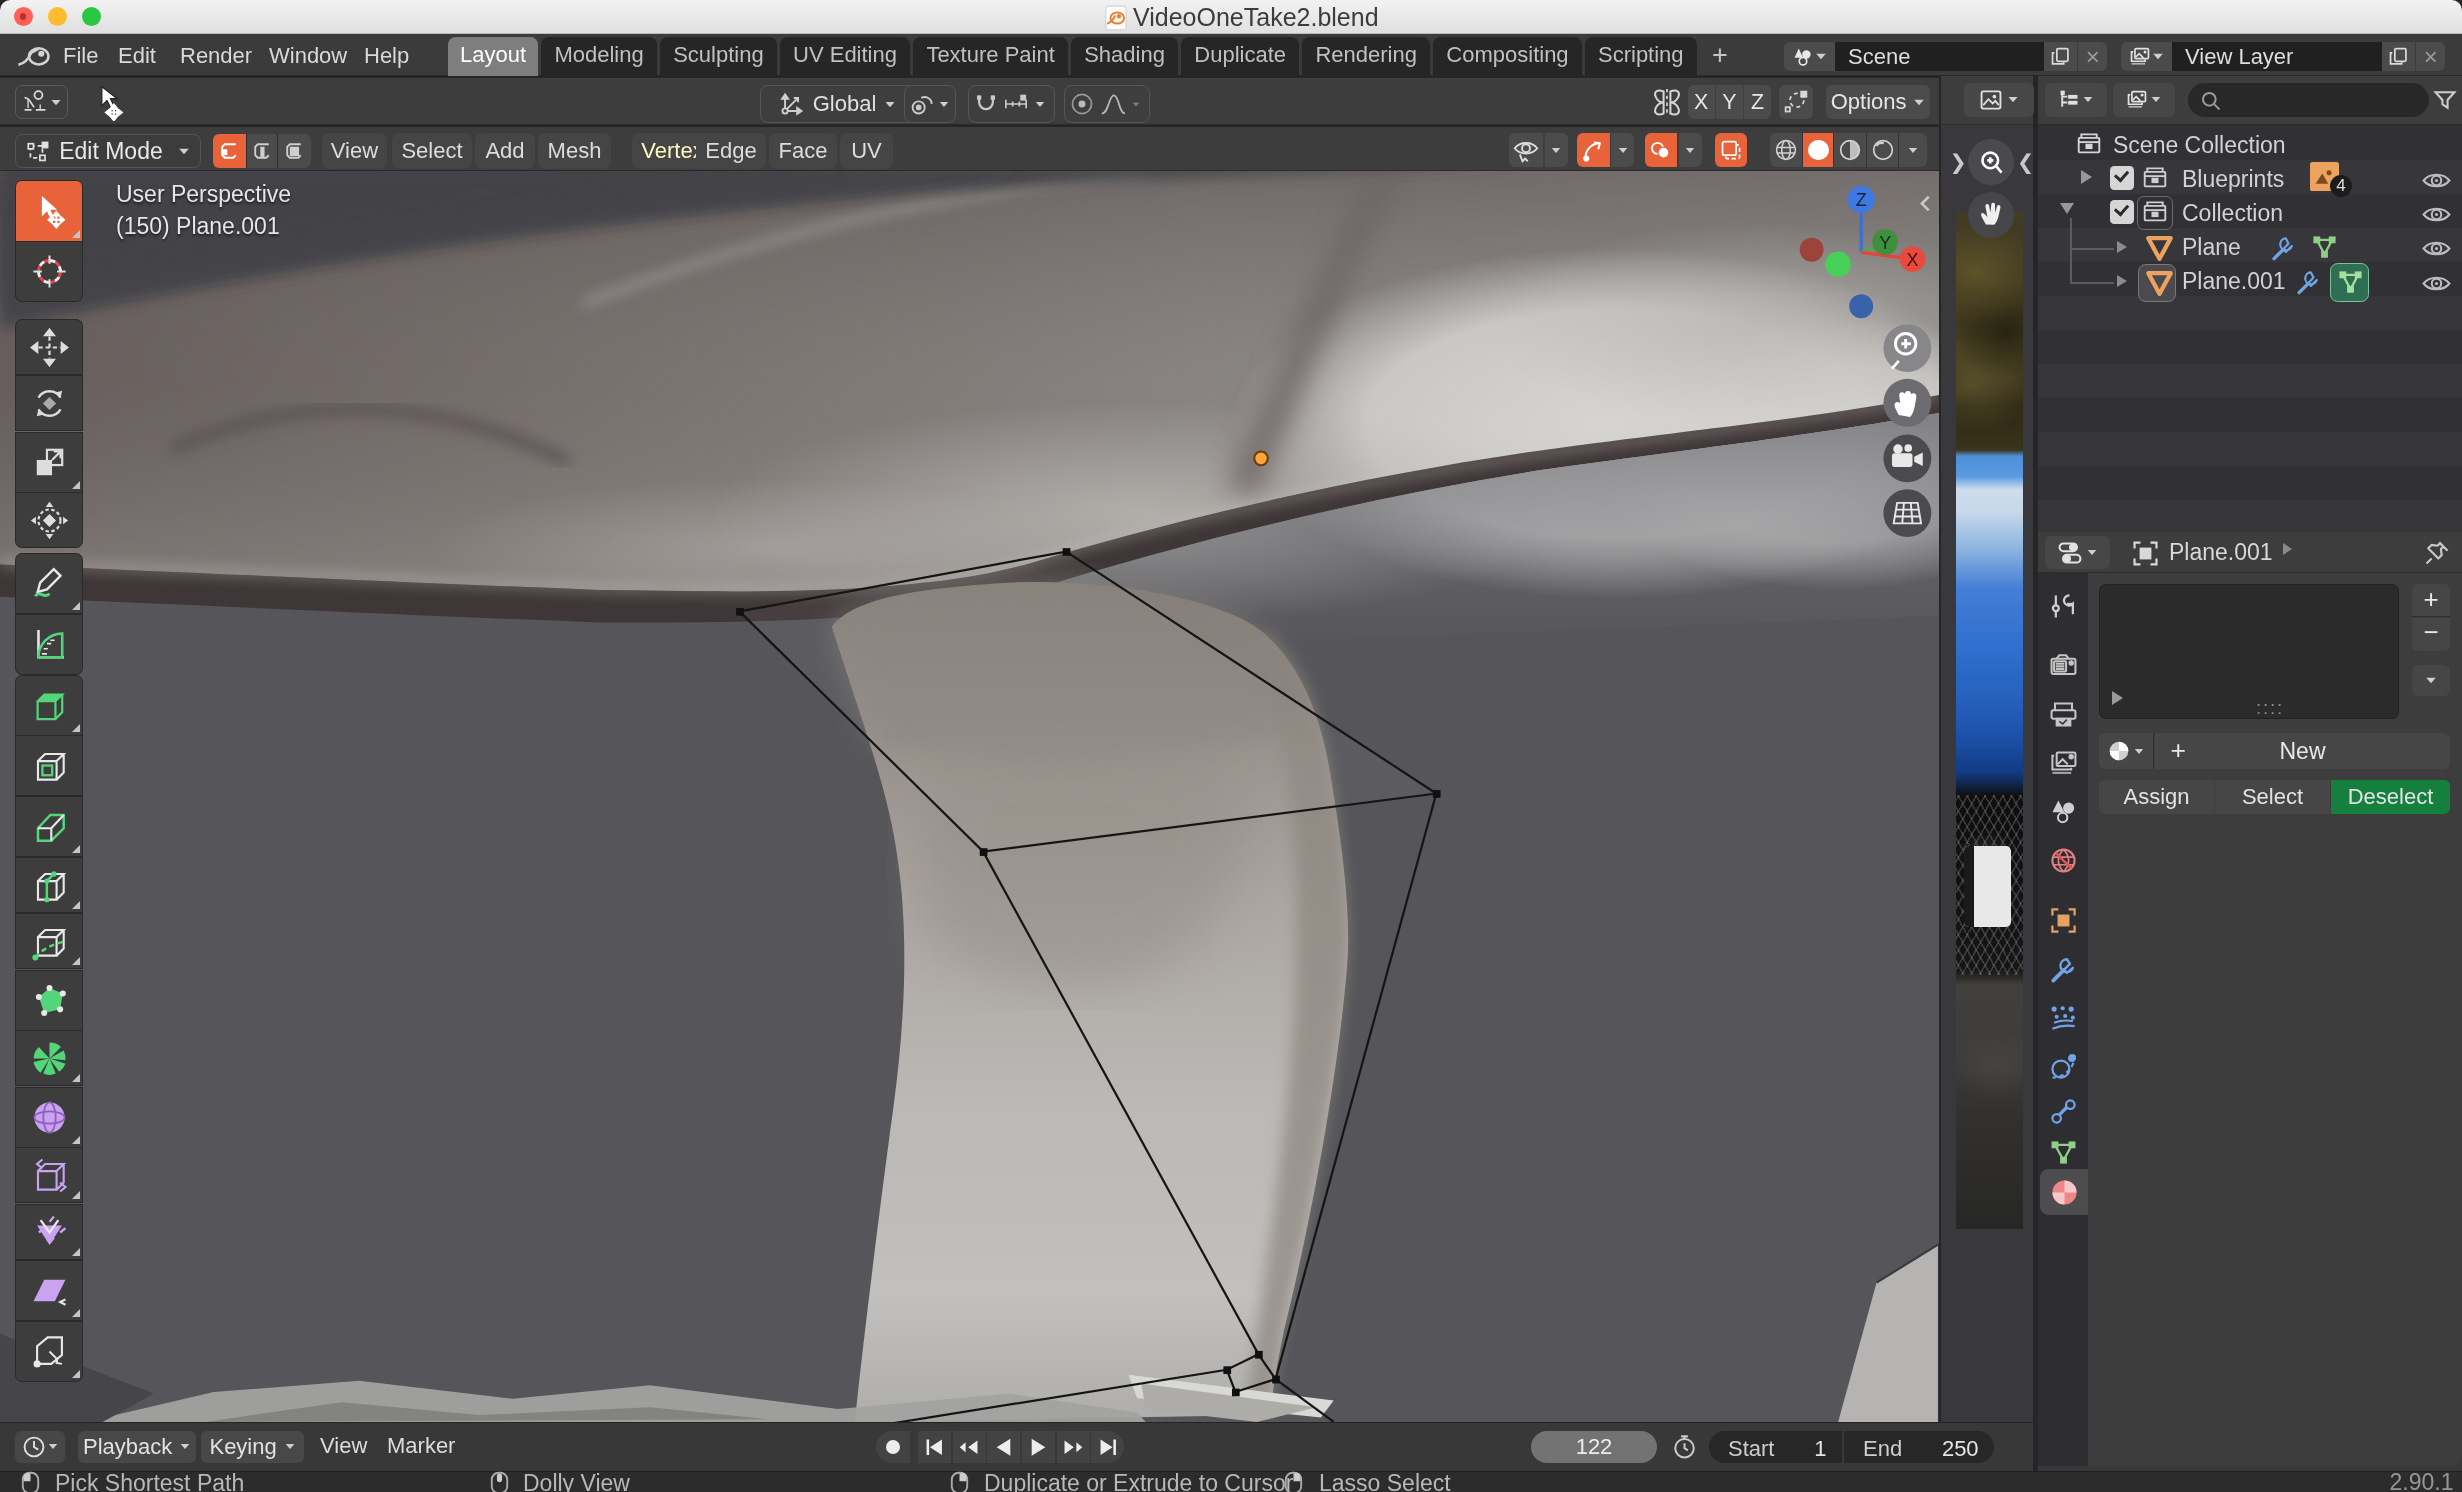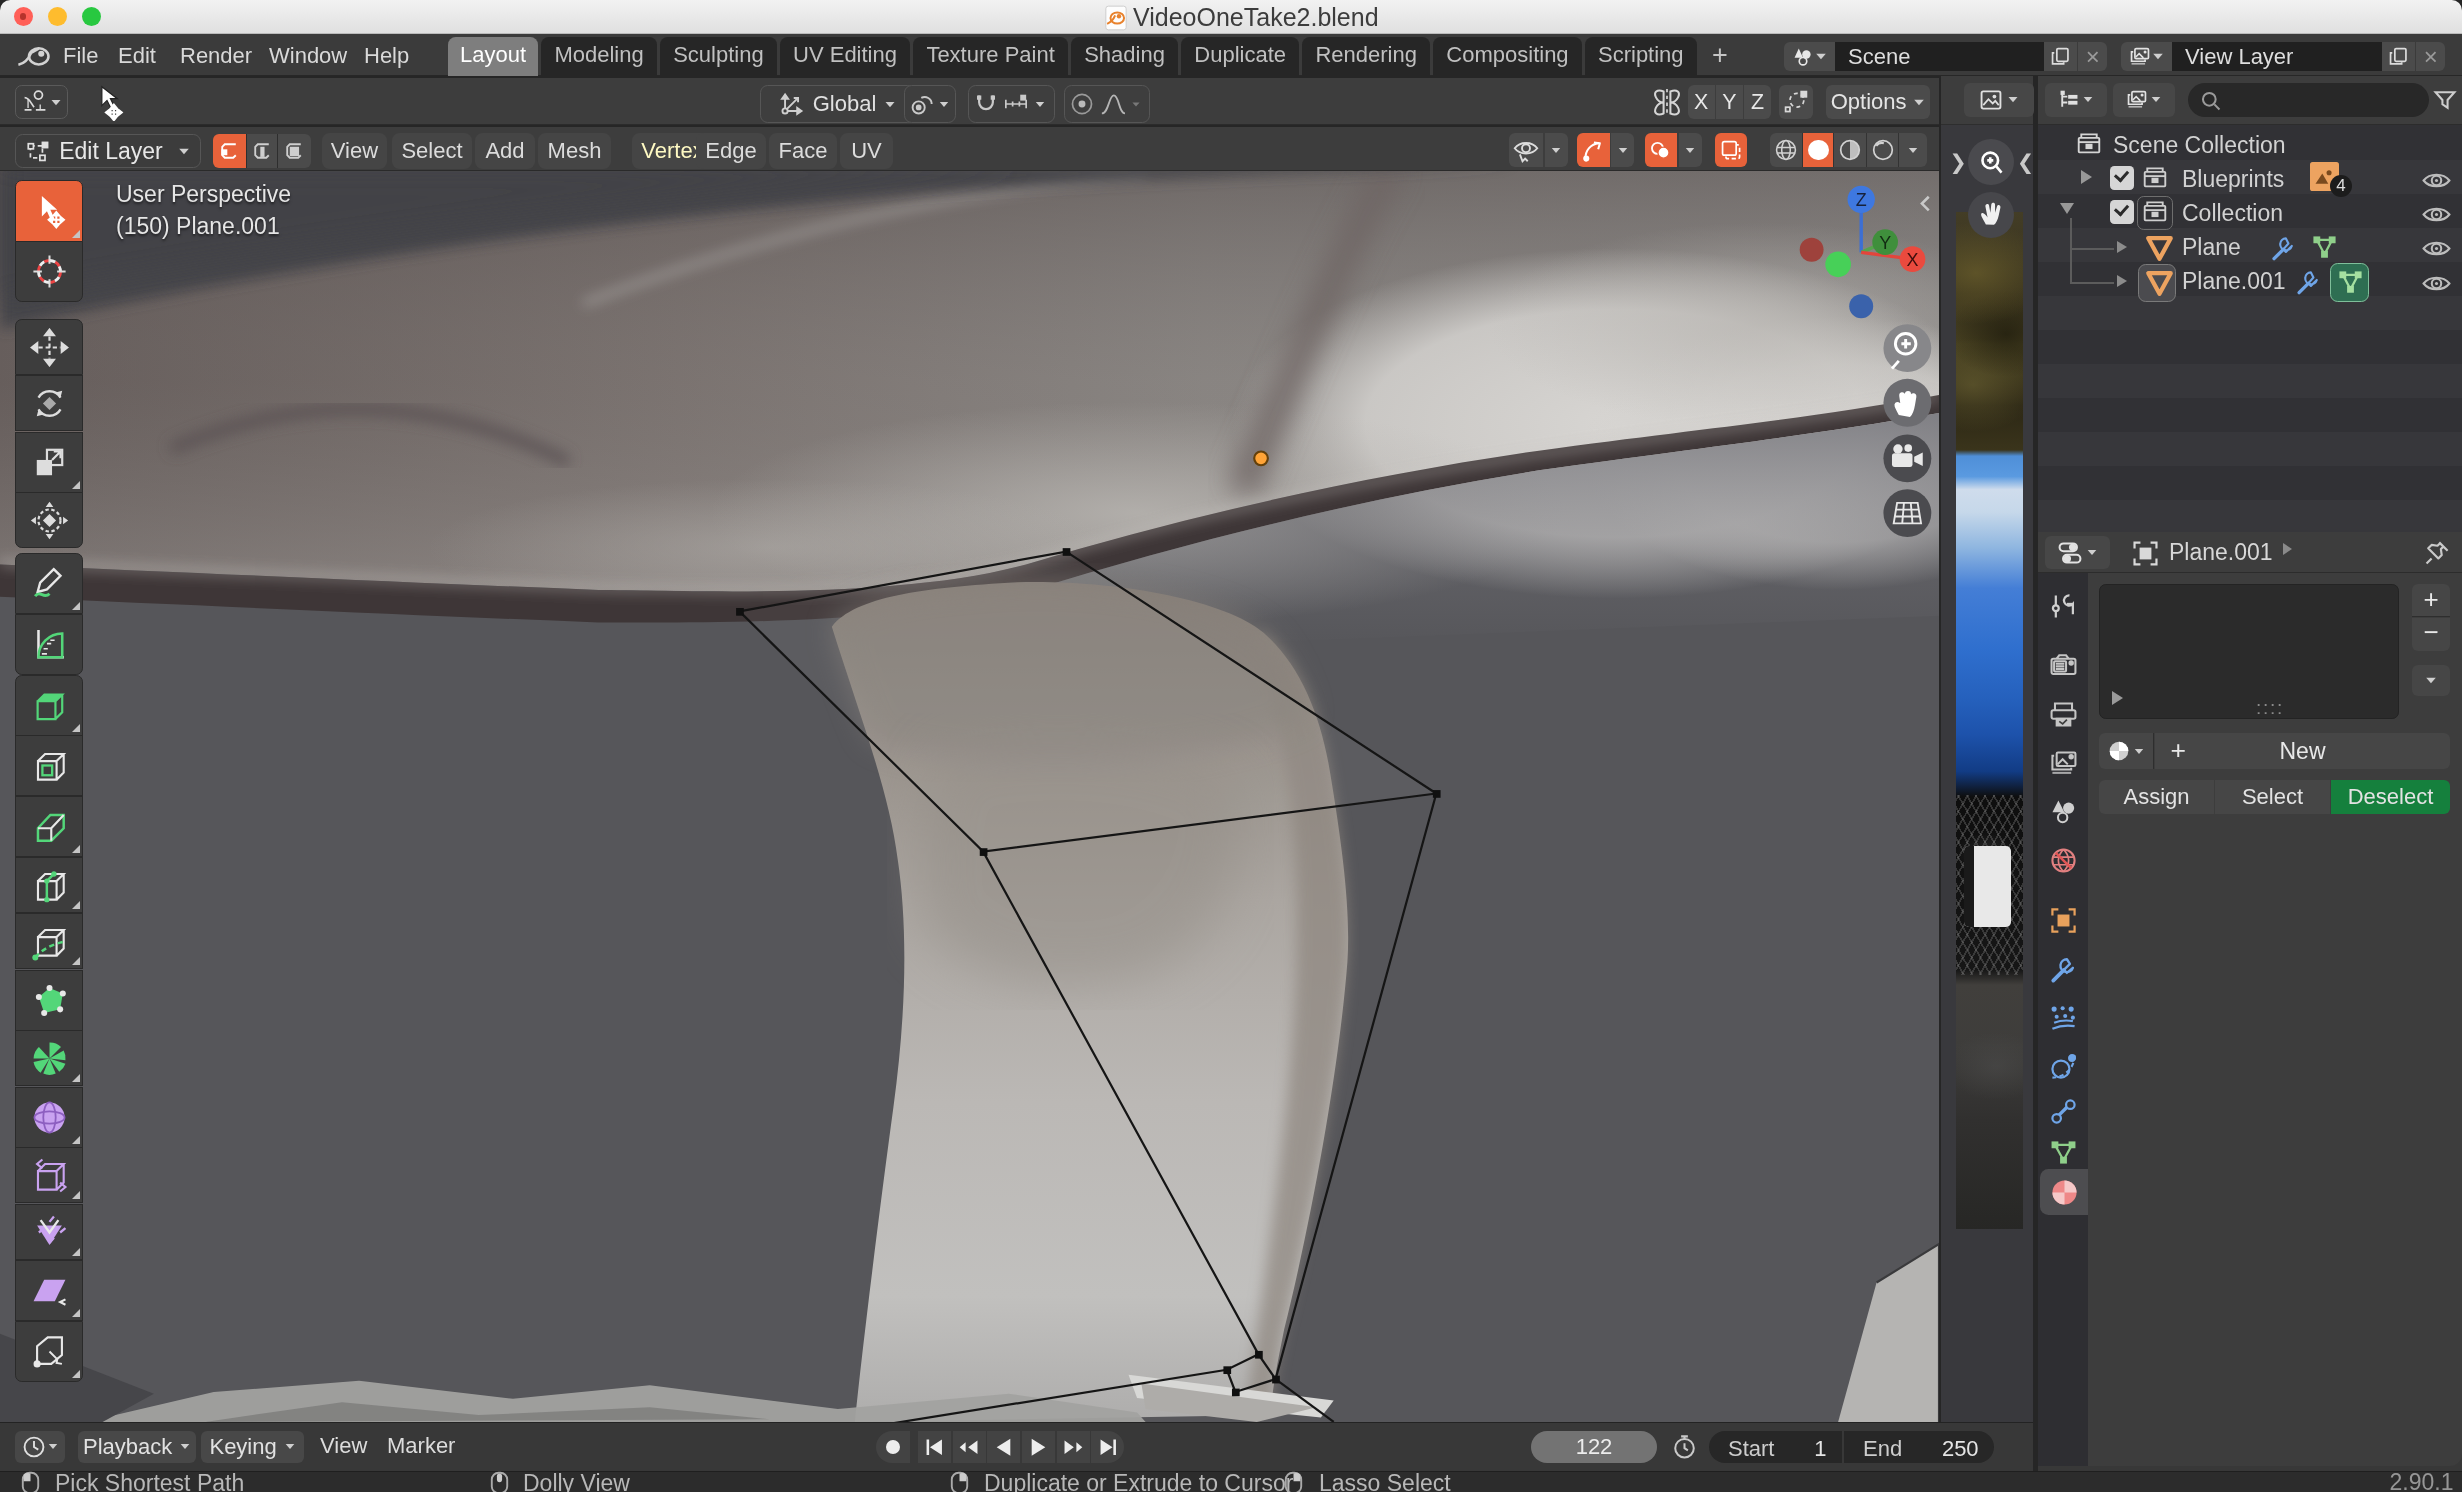--- a/index.html
+++ b/index.html
@@ -190,21 +190,21 @@
 </div>
 
 <div class="a" style="left:0;top:127px;width:1939px;height:44px;background:#3d3d3d;border-bottom:1.7px solid #2a2a2a"></div>
 <div class="a" style="left:15.4px;top:134px;width:186px;height:34px;background:#3c3c3c;border:1.7px solid #565656;border-radius:7.7px;display:flex;align-items:center;padding:0 10.3px;gap:8.5px">
   <svg width="24" height="24" viewBox="0 0 28 28" fill="none" stroke="#e0e0e0" stroke-width="2">
       <rect x="4" y="8" width="14" height="14" stroke-dasharray="5 3.5"></rect>
       <rect x="1.5" y="5.5" width="6" height="6" fill="#3c3c3c"></rect>
       <rect x="15" y="19" width="6" height="6" fill="#3c3c3c"></rect>
       <rect x="17" y="3" width="8" height="8" fill="#e0e0e0" stroke="none"></rect>
     </svg>
-  <span style="color:#e8e8e8;font-size:23px;flex:1">Edit Layer</span>
+  <span style="color:#e8e8e8;font-size:23px;flex:1">Edit Mode</span>
   <div class="ch" style="transform:scale(.8)"></div>
 </div>
 <div class="a" style="left:213px;top:134px;height:34px;display:flex">
   <div class="ib" style="width:32.5px;border-radius:6px 0 0 6px;background:#e8623a">
     <svg width="22" height="22" viewBox="0 0 26 26" fill="none" stroke="#fff" stroke-width="2.2">
         <path d="M21 5 L8 5 L5 8 L5 18 L8 21 L18 21 L21 18"></path>
         <rect x="4" y="11" width="7" height="7" fill="#fff" stroke="none"></rect>
       </svg>
   </div>
   <div class="ib" style="width:32.5px;border-left:1.7px solid #2e2e2e;border-right:1.7px solid #2e2e2e">

